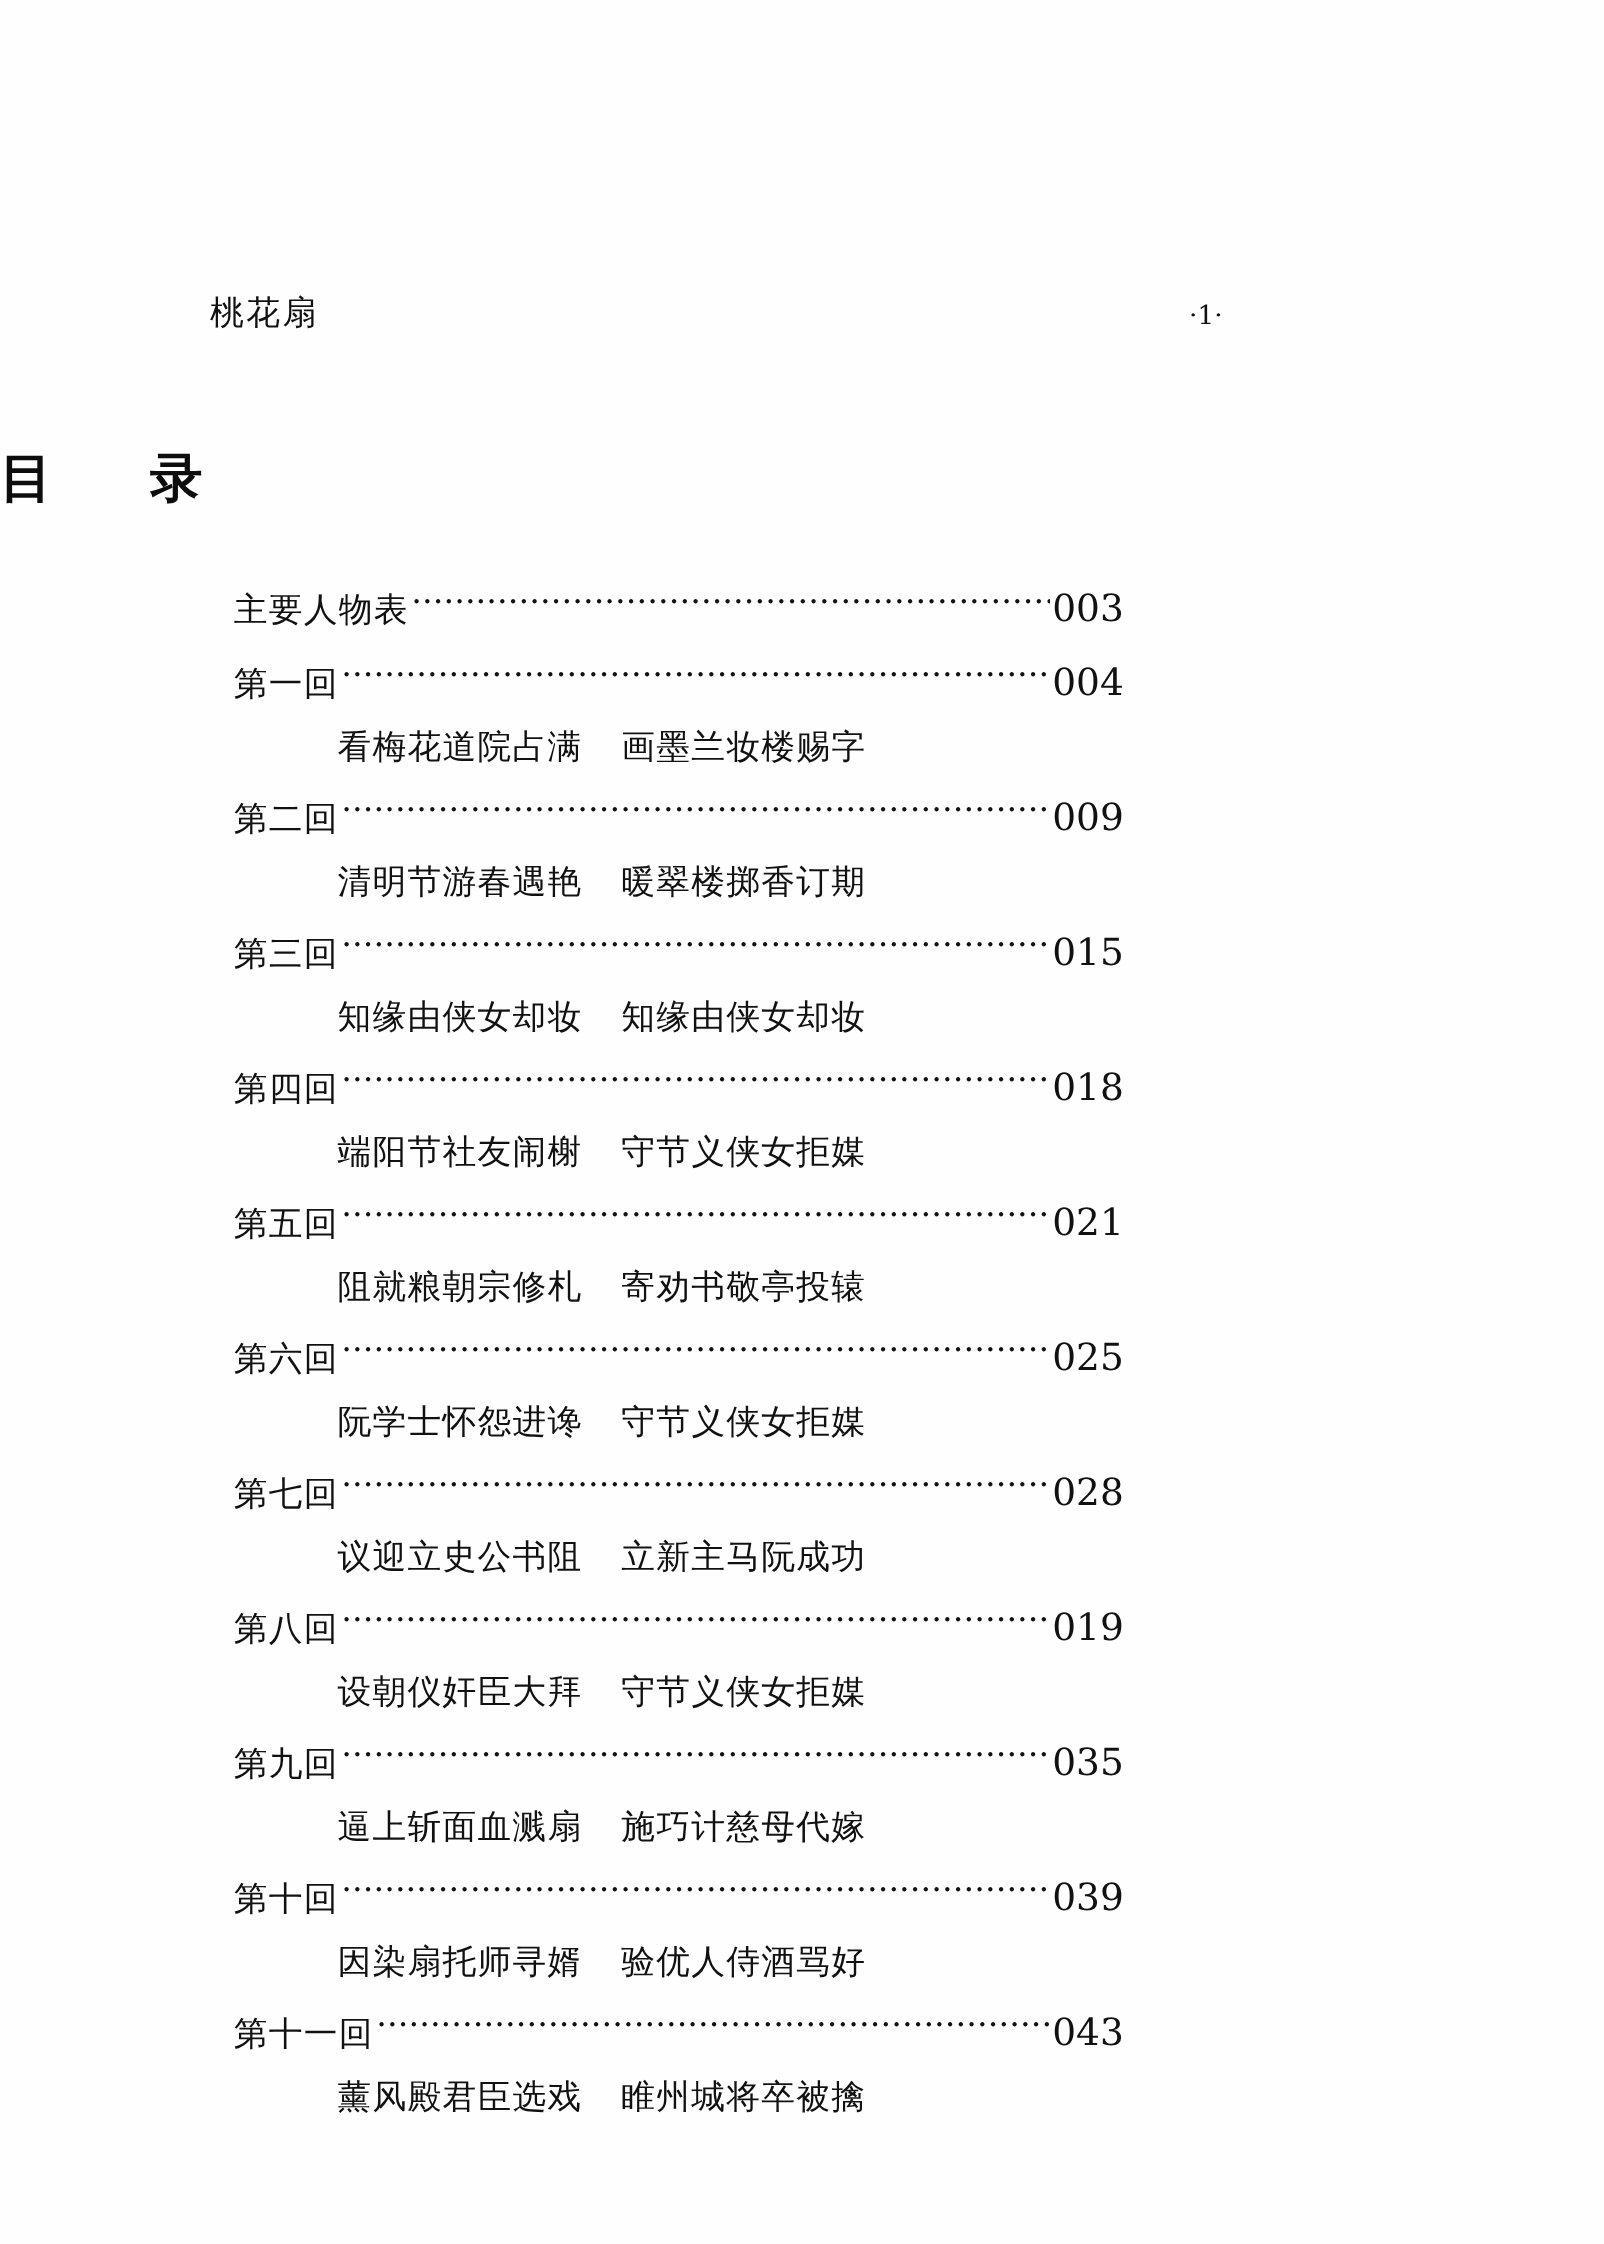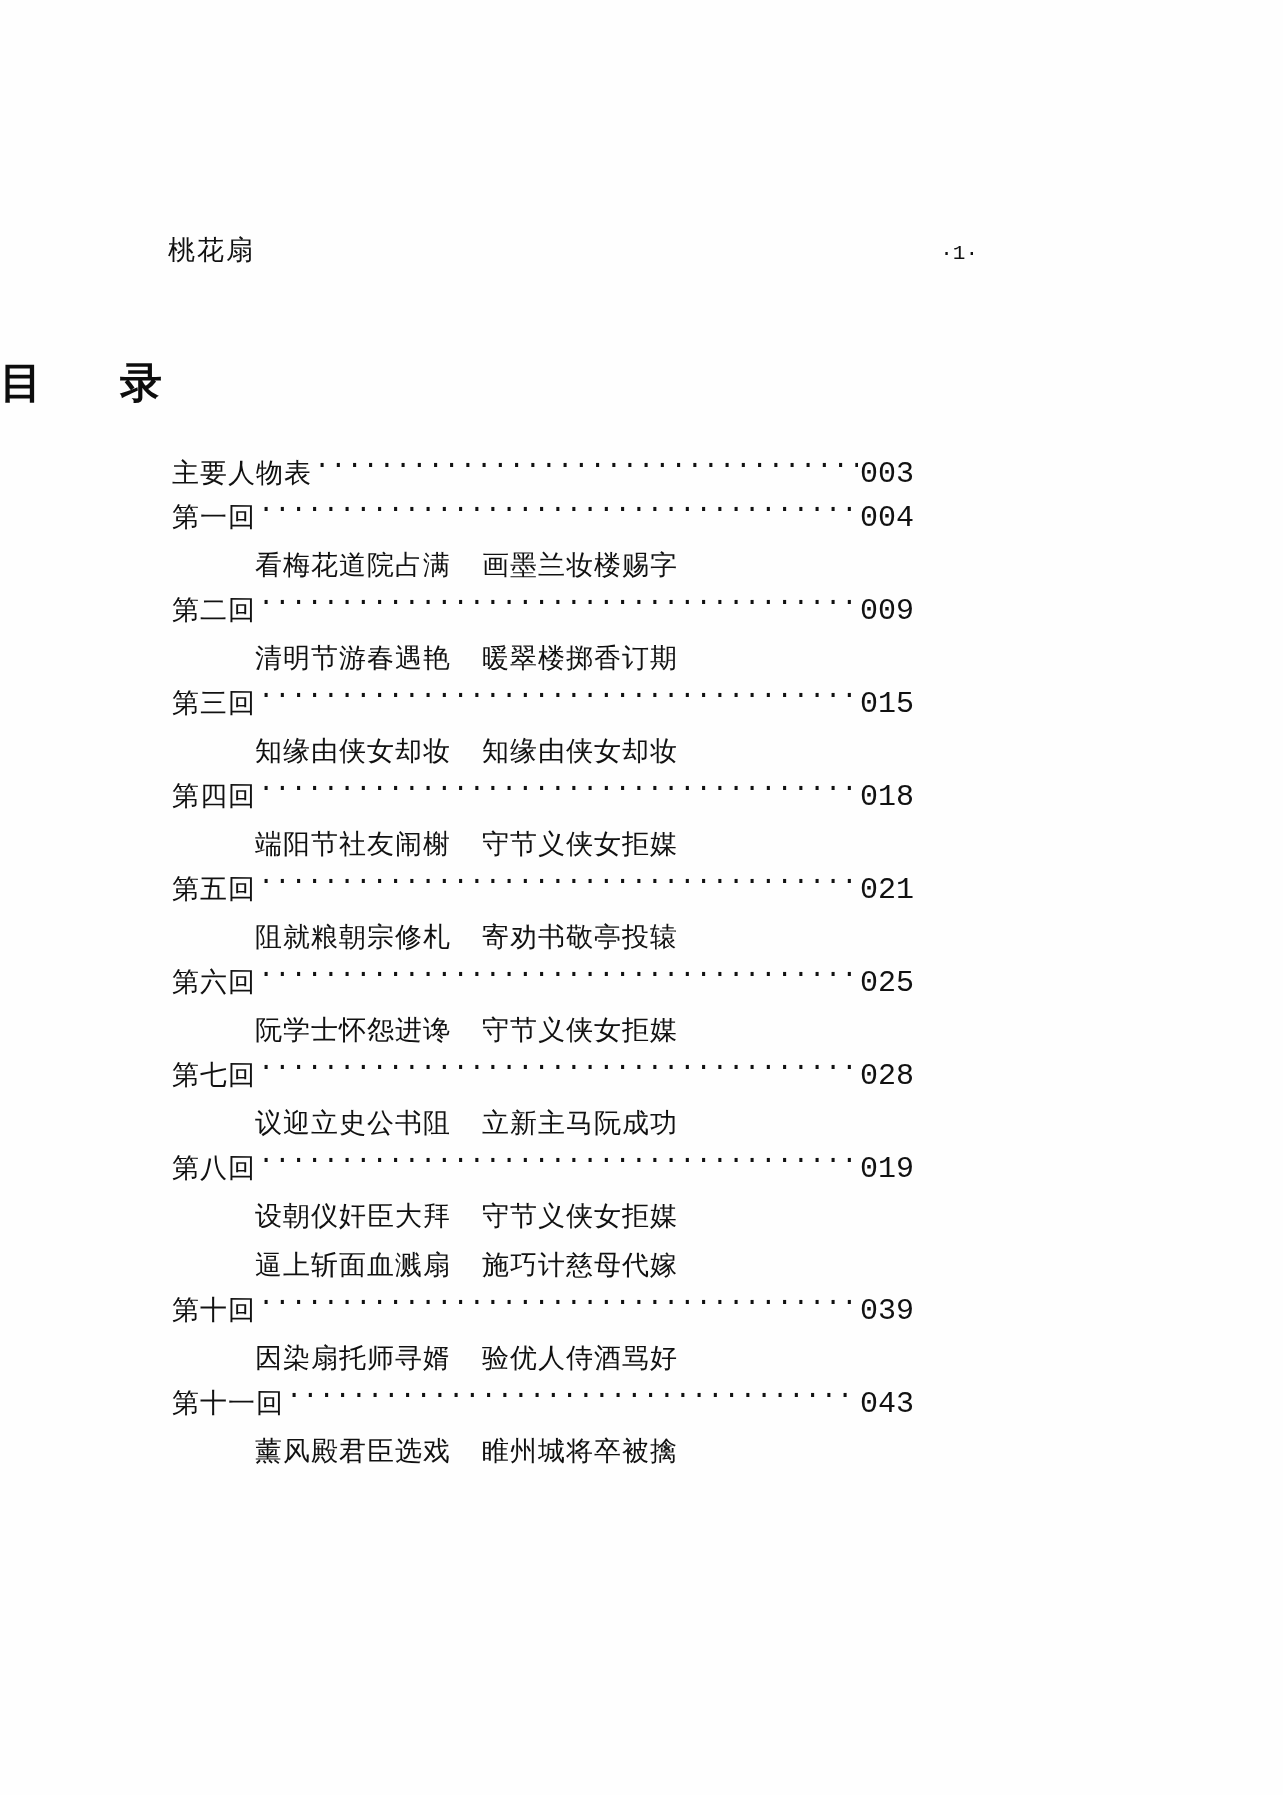--- a/index.html
+++ b/index.html
@@ -15,21 +15,20 @@
     position: relative;
     overflow: hidden;
   }
   .page {
     position: absolute;
     left: 0;
     top: 0;
     width: 1283px;
     height: 1795px;
     background: #fefefe;
-    font-family: Liberation Mono, monospace;
   }
 
   
   .header {
     position: absolute;
     left: 168px;
     top: 232px;
     width: 800px;
     display: flex;
     align-items: baseline;
@@ -60,21 +59,21 @@
   }
 
   
   .toc {
     position: absolute;
     left: 172px;
     top: 455px;
     width: 742px;
   }
   .toc-entry {
-    margin: 0;
+    margin: 15px;
   }
   .toc-line {
     display: flex;
     align-items: baseline;
     font-size: 27px;
     line-height: 1.0;
     color: #111;
     white-space: nowrap;
     height: 44px;
   }
@@ -235,20 +234,25 @@
         <span class="toc-dots"></span>
         <span class="toc-page">019</span>
       </div>
       <div class="toc-sub">
         <span class="sub-left">设朝仪奸臣大拜</span>
         <span class="sub-right">守节义侠女拒媒</span>
       </div>
     </div>
 
     <div class="toc-entry">
+      <div class="toc-line">
+        <span class="toc-label">第九回</span>
+        <span class="toc-dots"></span>
+        <span class="toc-page">035</span>
+      </div>
       <div class="toc-sub">
         <span class="sub-left">逼上斩面血溅扇</span>
         <span class="sub-right">施巧计慈母代嫁</span>
       </div>
     </div>
 
     <div class="toc-entry">
       <div class="toc-line">
         <span class="toc-label">第十回</span>
         <span class="toc-dots"></span>

